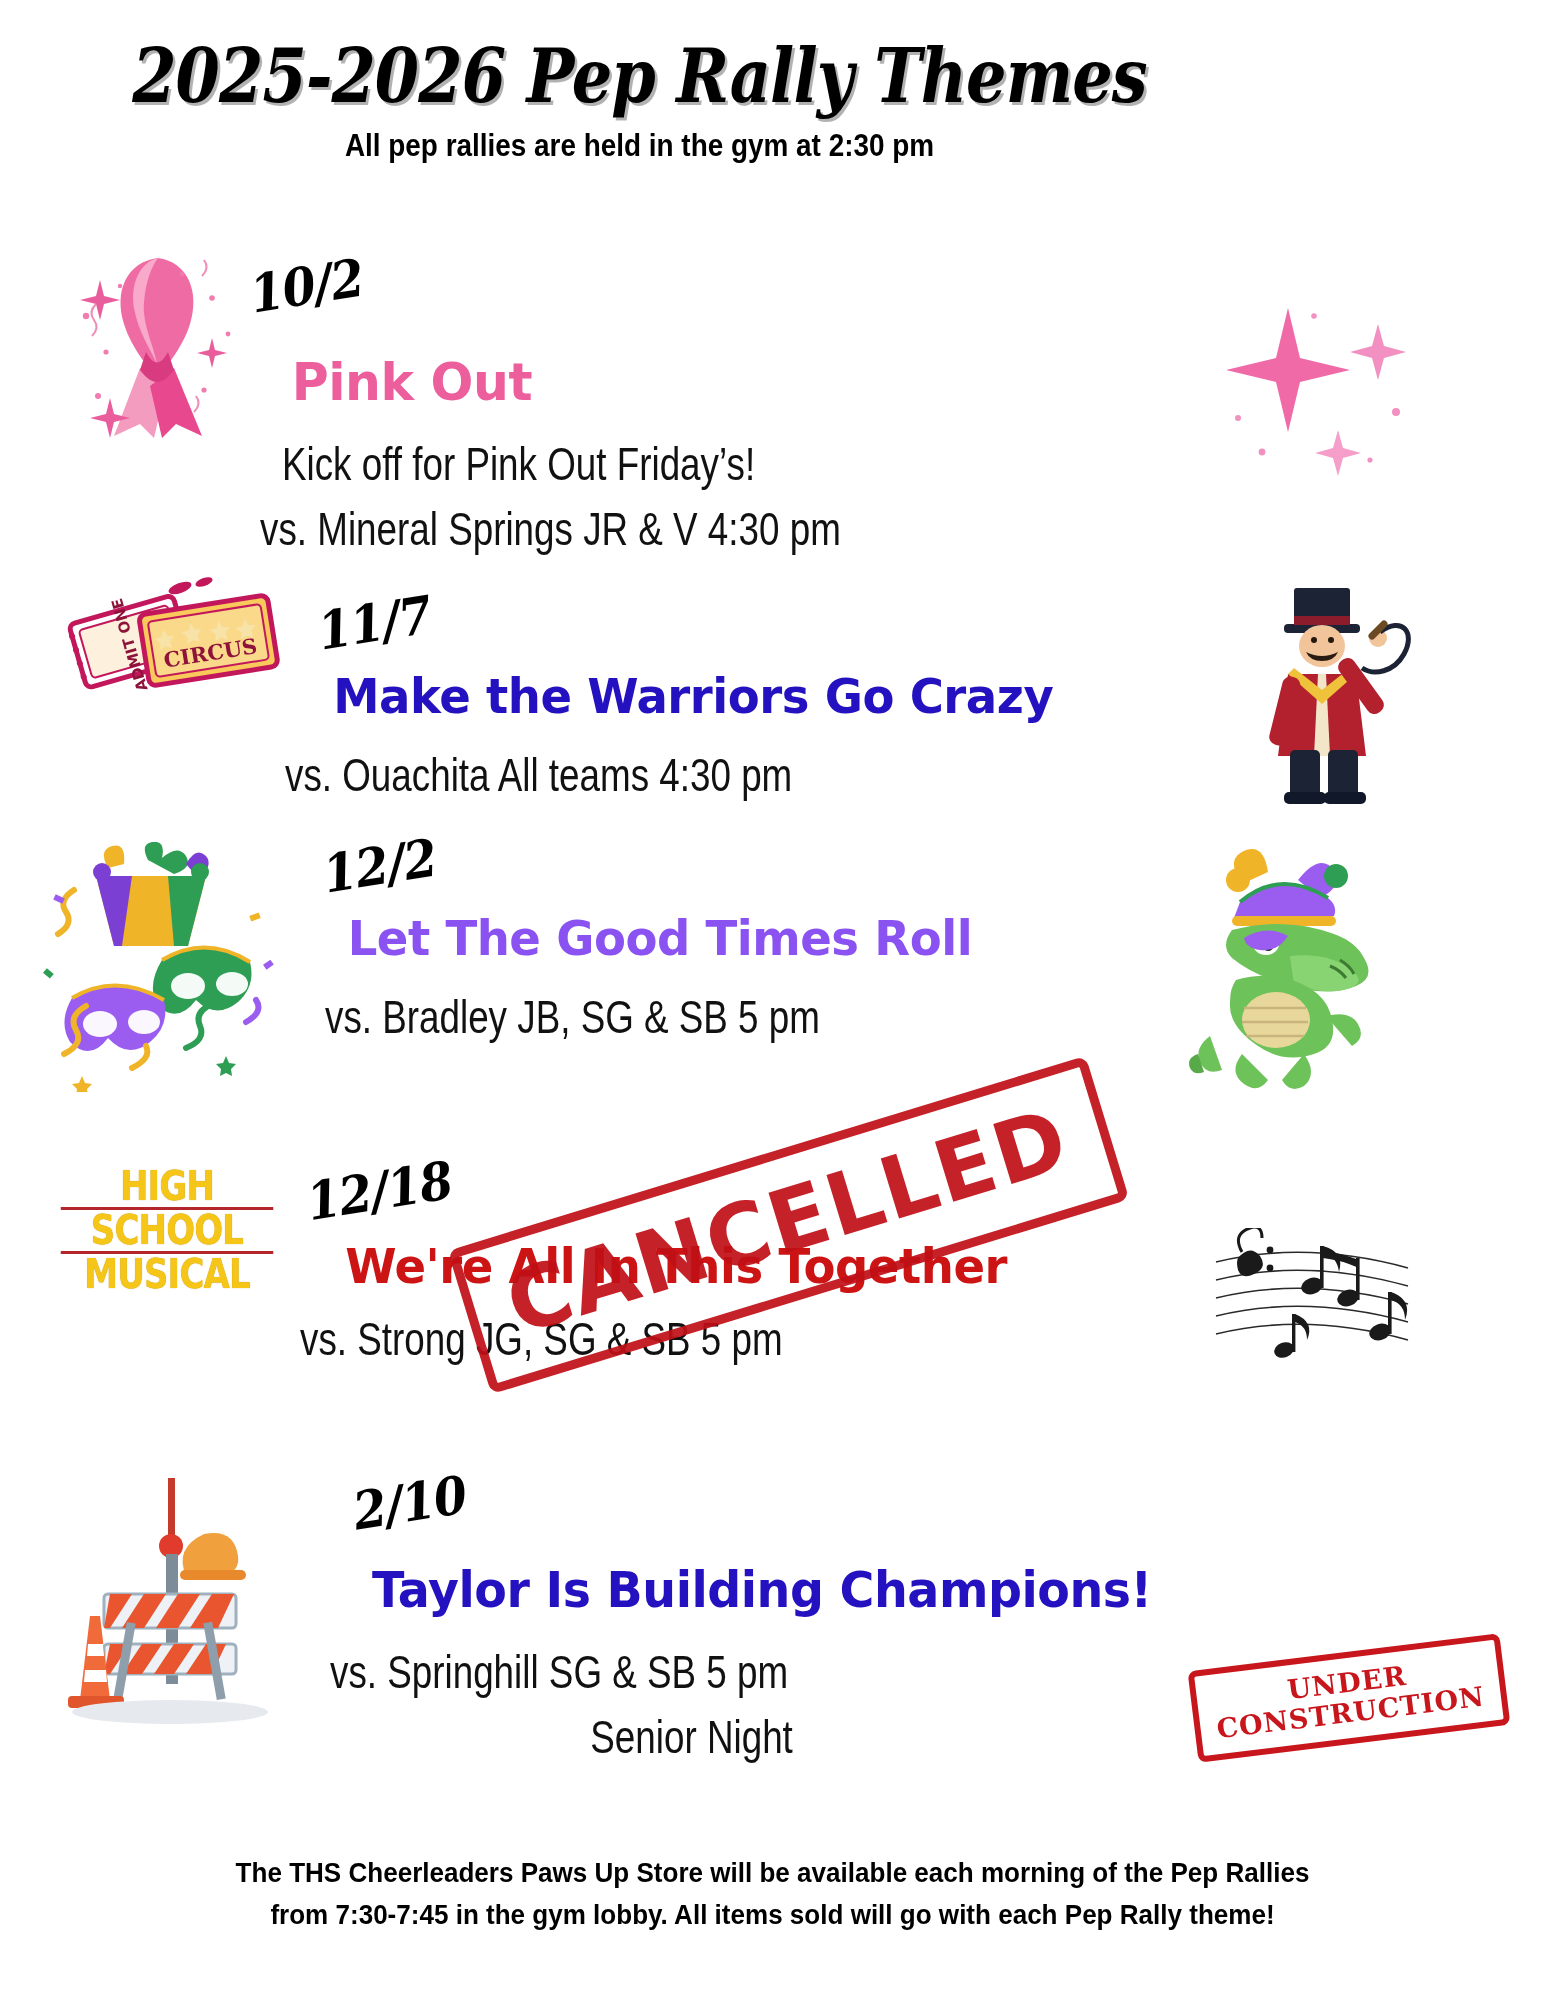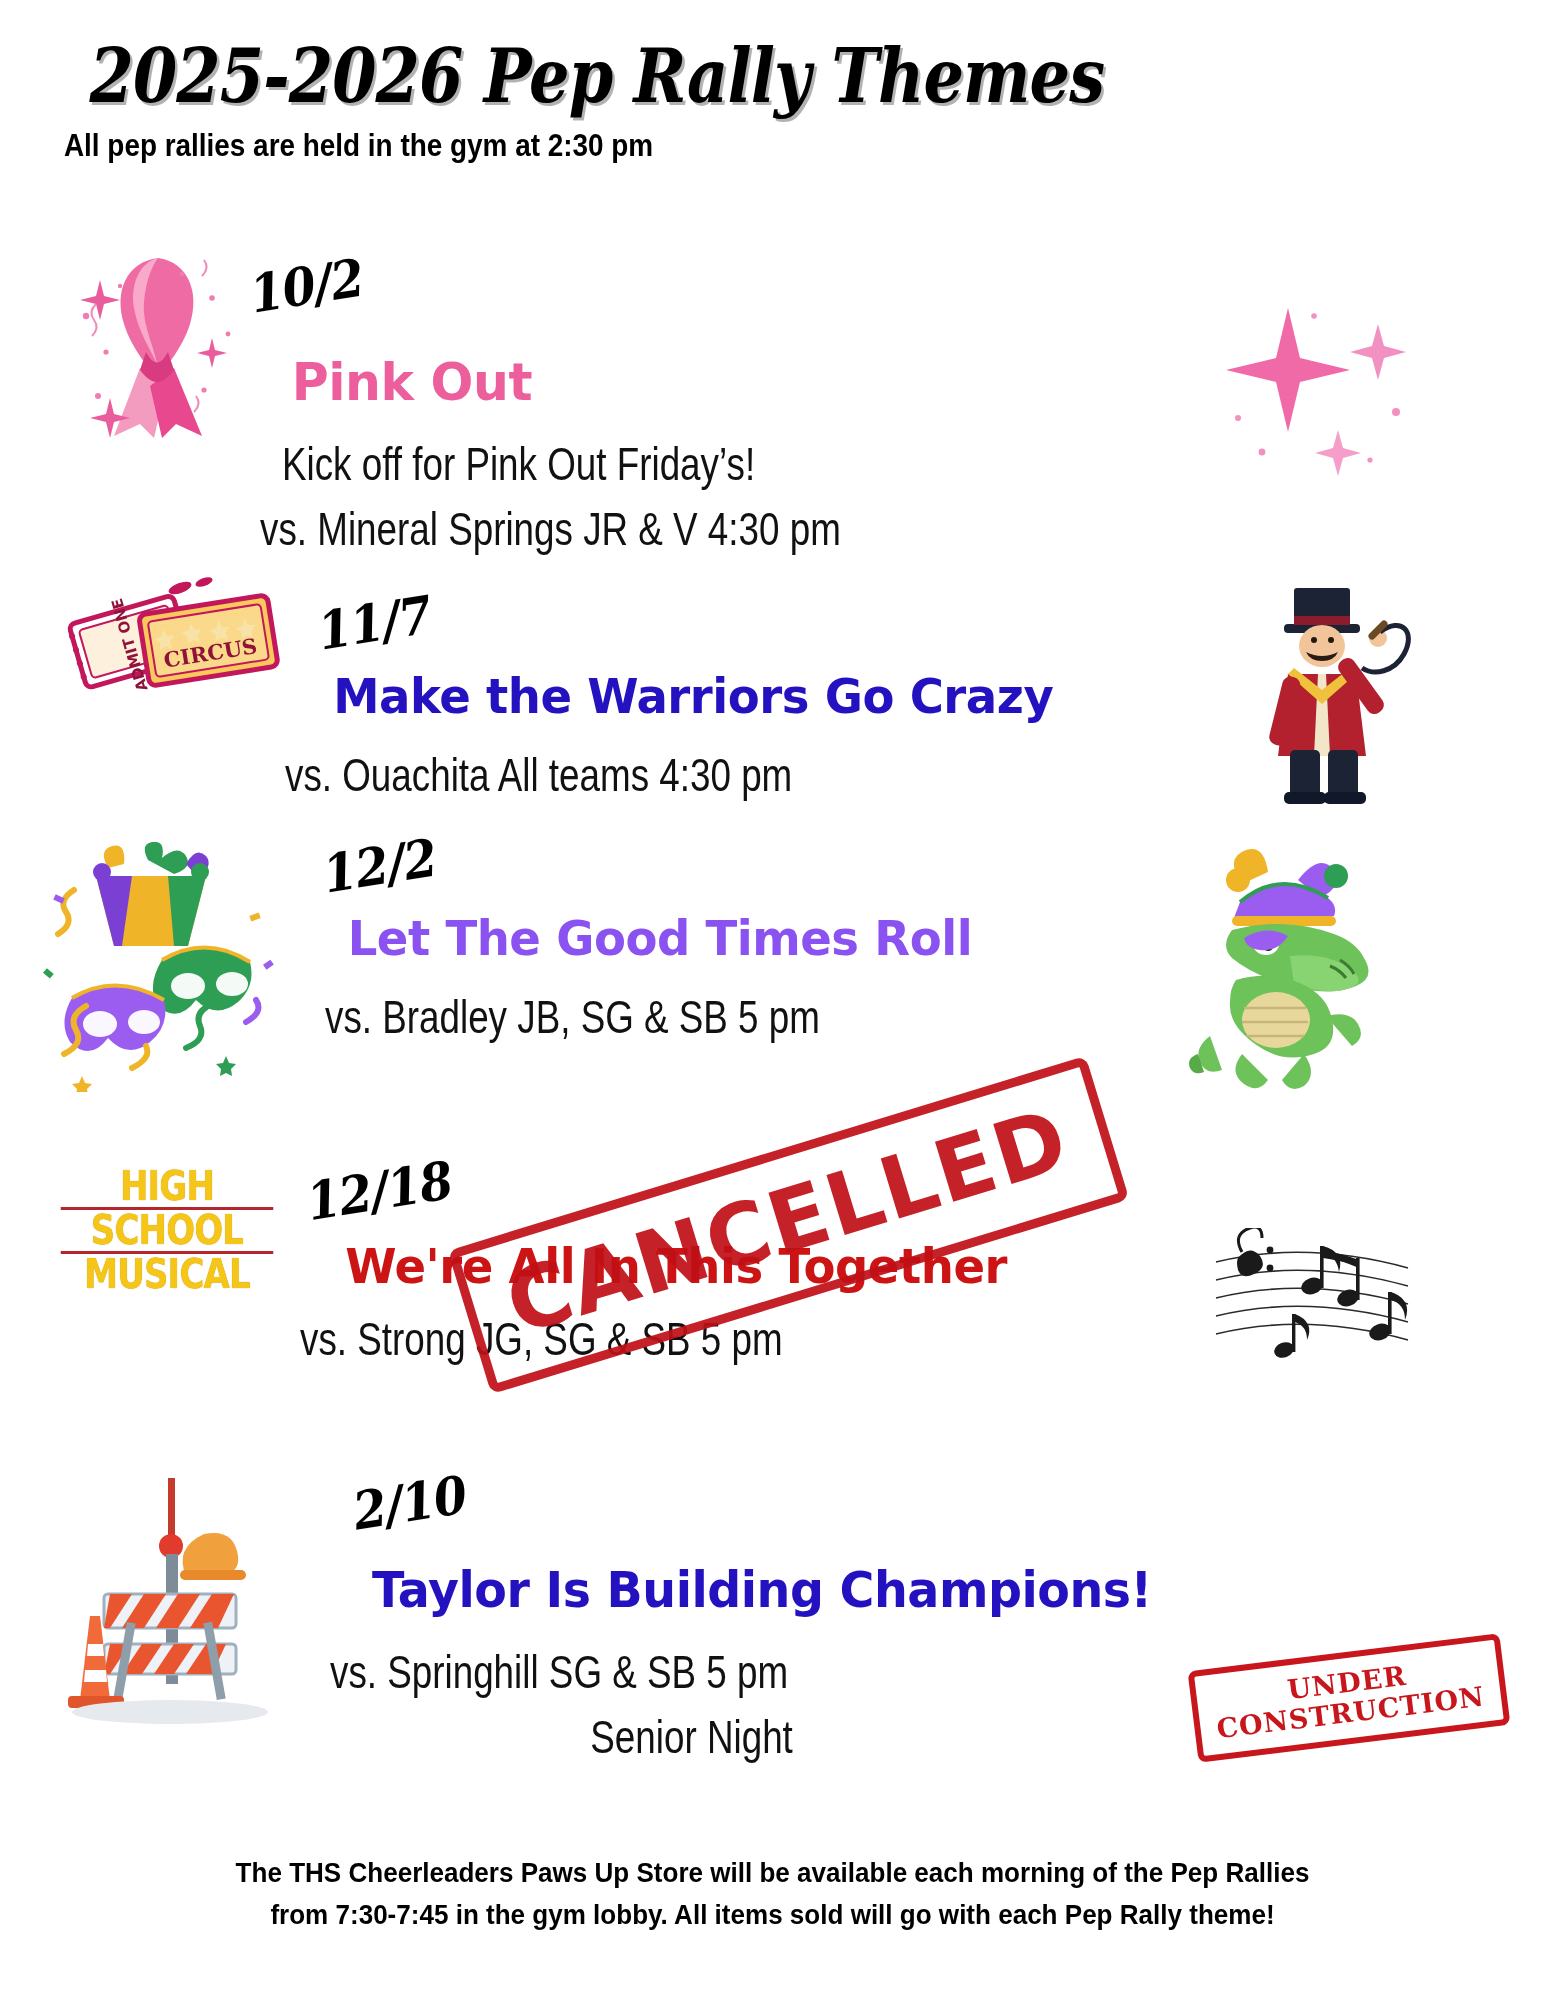--- a/index.html
+++ b/index.html
@@ -11,21 +11,21 @@
     overflow: hidden;
   }
   #page {
     position: relative;
     width: 1545px;
     height: 2000px;
     background: #fff;
   }
 
   
-  .header { position: absolute; top: 38px; left: 0; width: 1279px; }
+  .header { position: absolute; top: 38px; left: 0; width: 1279px; text-align: center; }
   .flyer-title {
     font-family: "DejaVu Serif", serif;
     font-weight: bold;
     font-style: italic;
     font-size: 74px;
     letter-spacing: -1px;
     color: #000;
     transform: scaleX(0.86);
     text-shadow: 3px 3px 0 rgba(0,0,0,0.30);
     line-height: 1.05;

